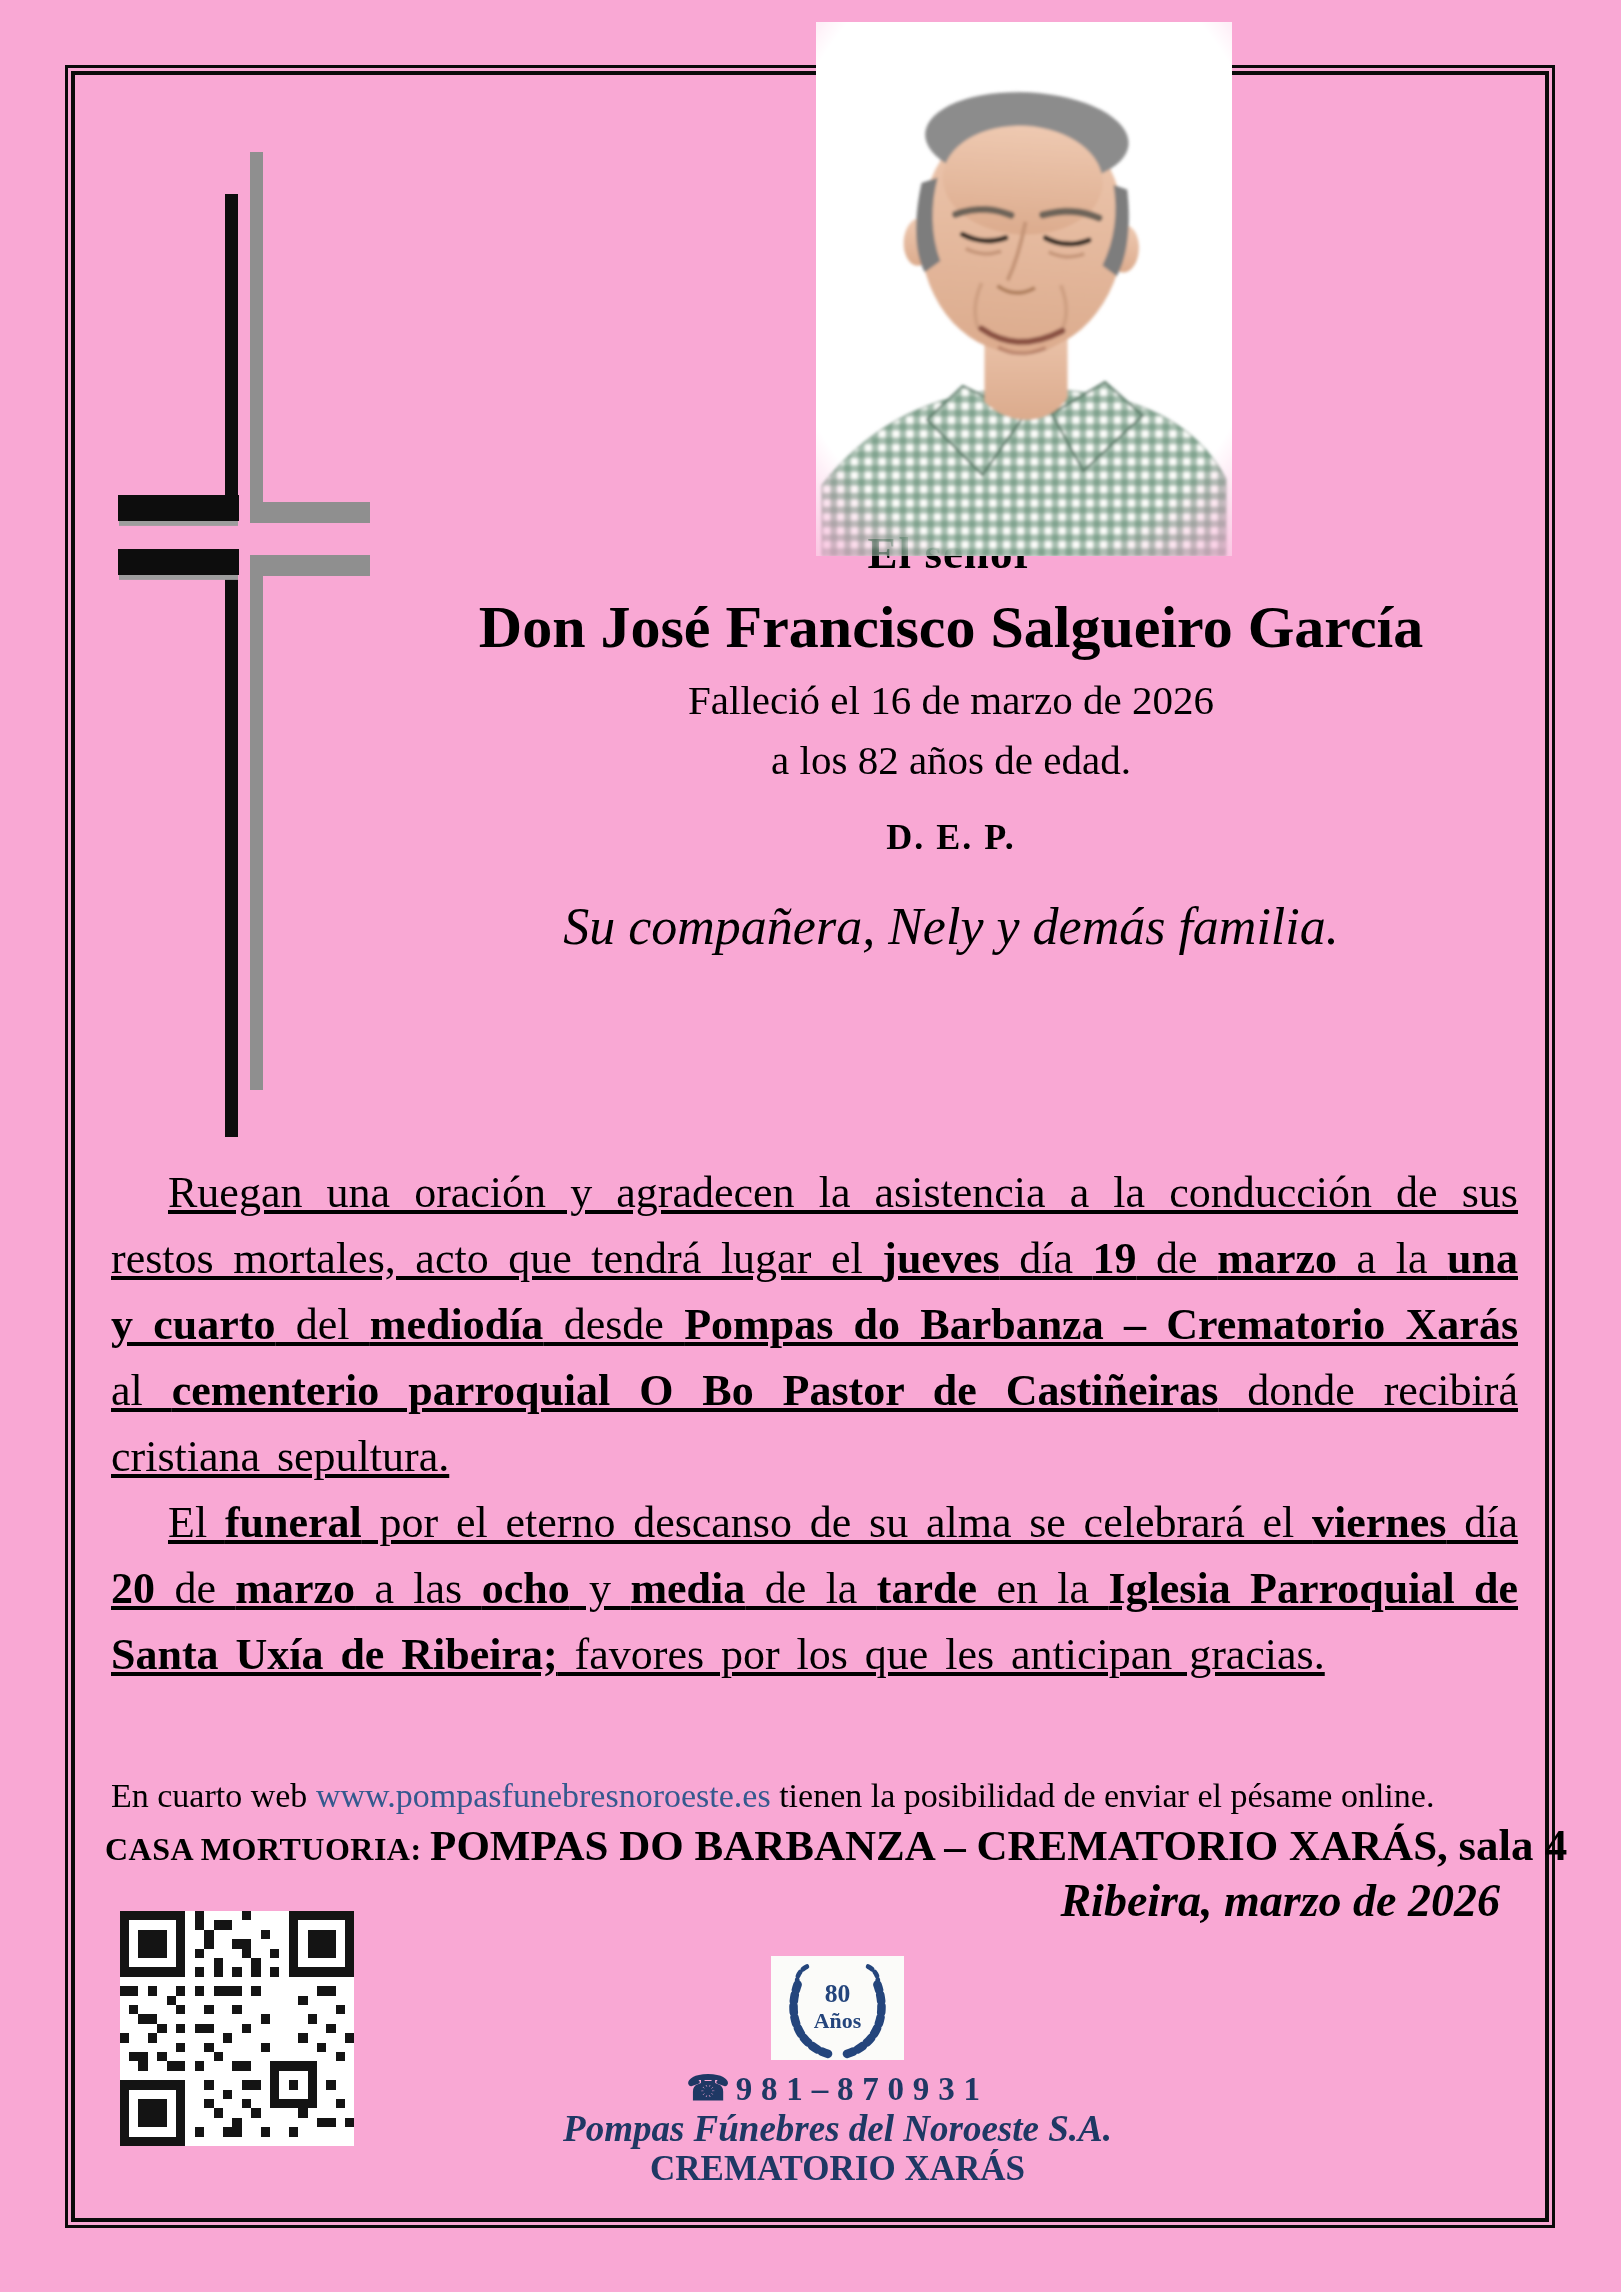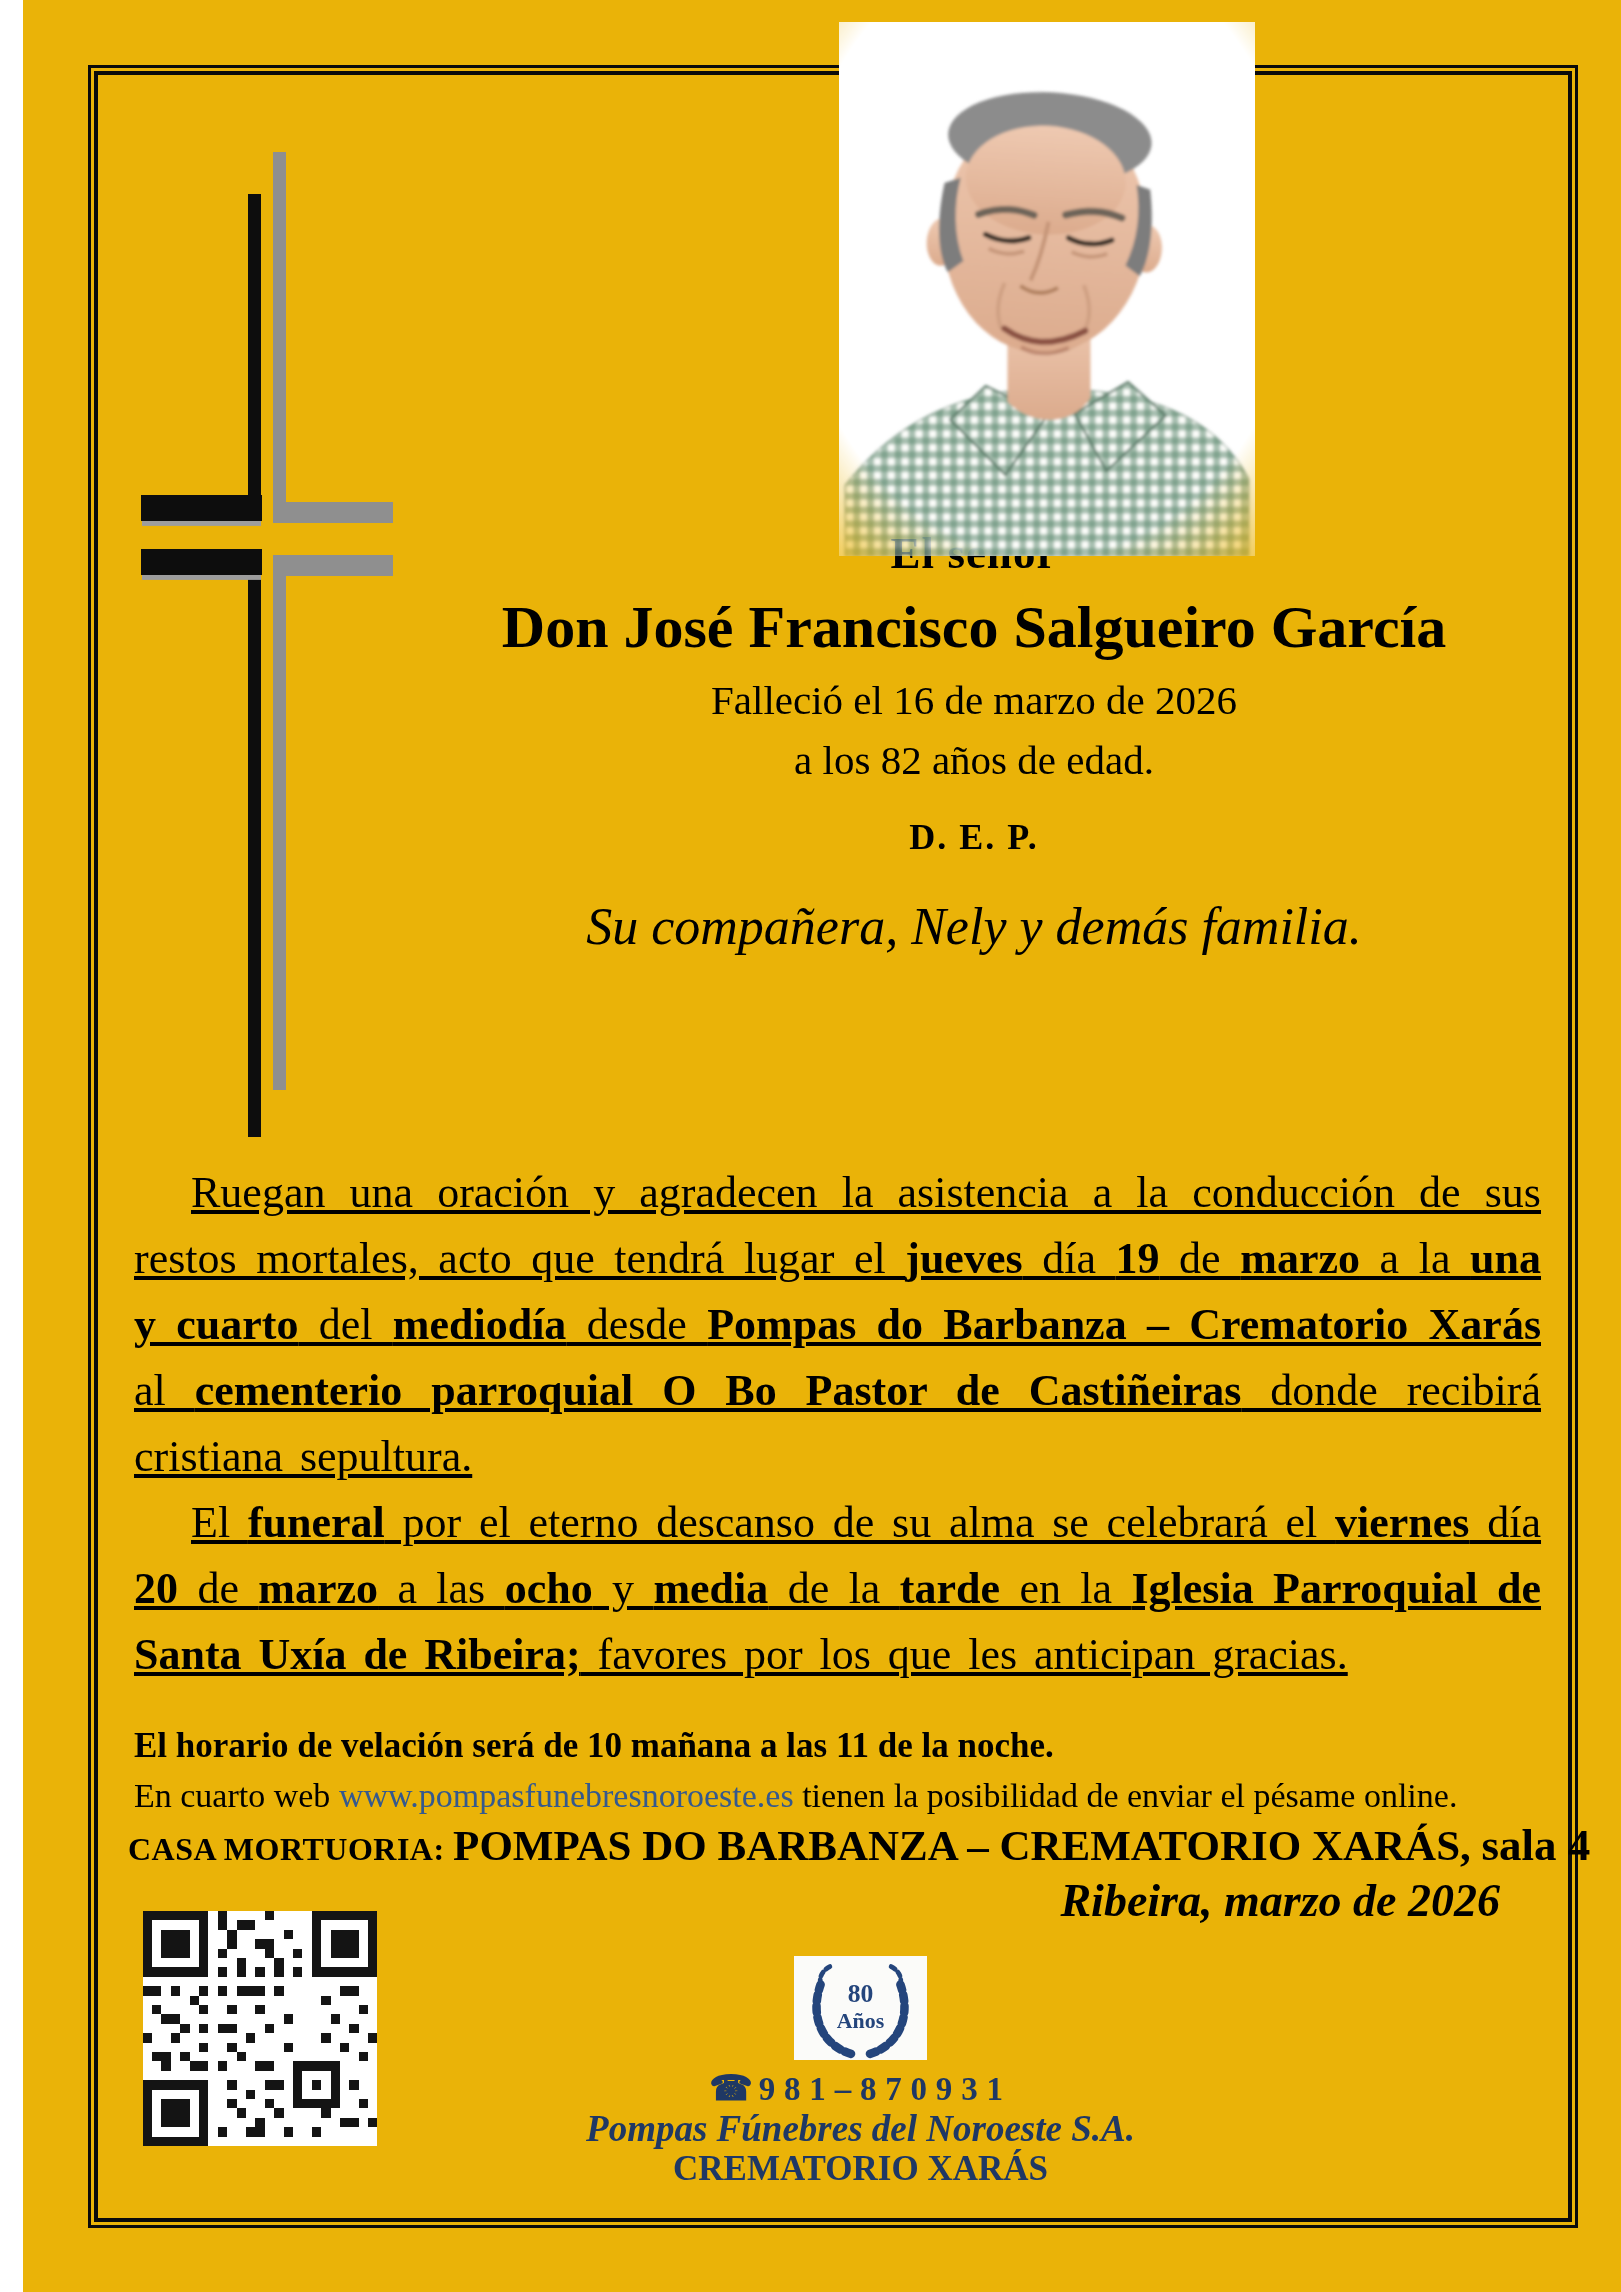--- a/index.html
+++ b/index.html
@@ -1,17 +1,17 @@
 <!DOCTYPE html>
 <html><head>
 <meta charset="utf-8">
 <style>
   html,body{margin:0;padding:0;background:#ffffff;}
   body{width:1621px;height:2293px;position:relative;font-family:"Liberation Serif","DejaVu Serif",serif;color:#000;}
-  .page{position:absolute;inset:0;background:#eab308;overflow:hidden;margin-left:23px;}
+  .page{position:absolute;inset:0;background:#f9a8d4;overflow:hidden;}
 
   
   .frame{position:absolute;left:65px;top:65px;width:1484px;height:2157px;border:3.9px solid #0b0b0b;z-index:1;}
   .frame-inner{position:absolute;inset:2.9px;border:4.9px solid #0b0b0b;}
 
   
   .photo{position:absolute;left:816px;top:21.6px;width:416px;height:534px;background:#fff;z-index:3;
     -webkit-mask-image:radial-gradient(105% 100% at 50% 42%, #000 58%, rgba(0,0,0,0) 84%);
     mask-image:radial-gradient(105% 100% at 50% 42%, #000 58%, rgba(0,0,0,0) 84%);}
   .photo svg{display:block;width:100%;height:100%;}
@@ -146,21 +146,20 @@
     </div>
     <div class="dep">D. E. P.</div>
     <div class="family">Su compañera, Nely y demás familia.</div>
   </div>
 
   <div class="bodytext">
     <p><span>Ruegan una oración y agradecen la asistencia a la conducción de sus restos mortales, acto que tendrá lugar el </span><b>jueves</b><span> día </span><b>19</b><span> de </span><b>marzo</b><span> a la </span><b>una y cuarto</b><span> del </span><b>mediodía</b><span> desde </span><b>Pompas do Barbanza – Crematorio Xarás</b><span> al </span><b>cementerio parroquial O Bo Pastor de Castiñeiras</b><span> donde recibirá cristiana sepultura.</span></p>
     <p><span>El </span><b>funeral</b><span> por el eterno descanso de su alma se celebrará el </span><b>viernes</b><span> día </span><b>20</b><span> de </span><b>marzo</b><span> a las </span><b>ocho</b><span> y </span><b>media</b><span> de la </span><b>tarde</b><span> en la </span><b>Iglesia Parroquial de Santa Uxía de Ribeira;</b><span> favores por los que les anticipan gracias.</span></p>
   </div>
 
-  <div class="wake">El horario de velación será de 10 mañana a las 11 de la noche.</div>
 
   <div class="webline"><span>En cuarto web </span><a class="weburl" style="color:#35598e" href="#">www.pompasfunebresnoroeste.es</a><span> tienen la posibilidad de enviar el pésame online.</span></div>
 
   <div class="casa"><span class="lbl">CASA MORTUORIA: </span><span class="val">POMPAS DO BARBANZA – CREMATORIO XARÁS, </span><span class="room">sala 4</span></div>
 
   <div class="placedate">Ribeira, marzo de 2026</div>
 
   <div class="qr">
     <svg viewBox="0 0 25 25" shape-rendering="crispEdges" xmlns="http://www.w3.org/2000/svg">
       <rect width="25" height="25" fill="#fff"></rect>

